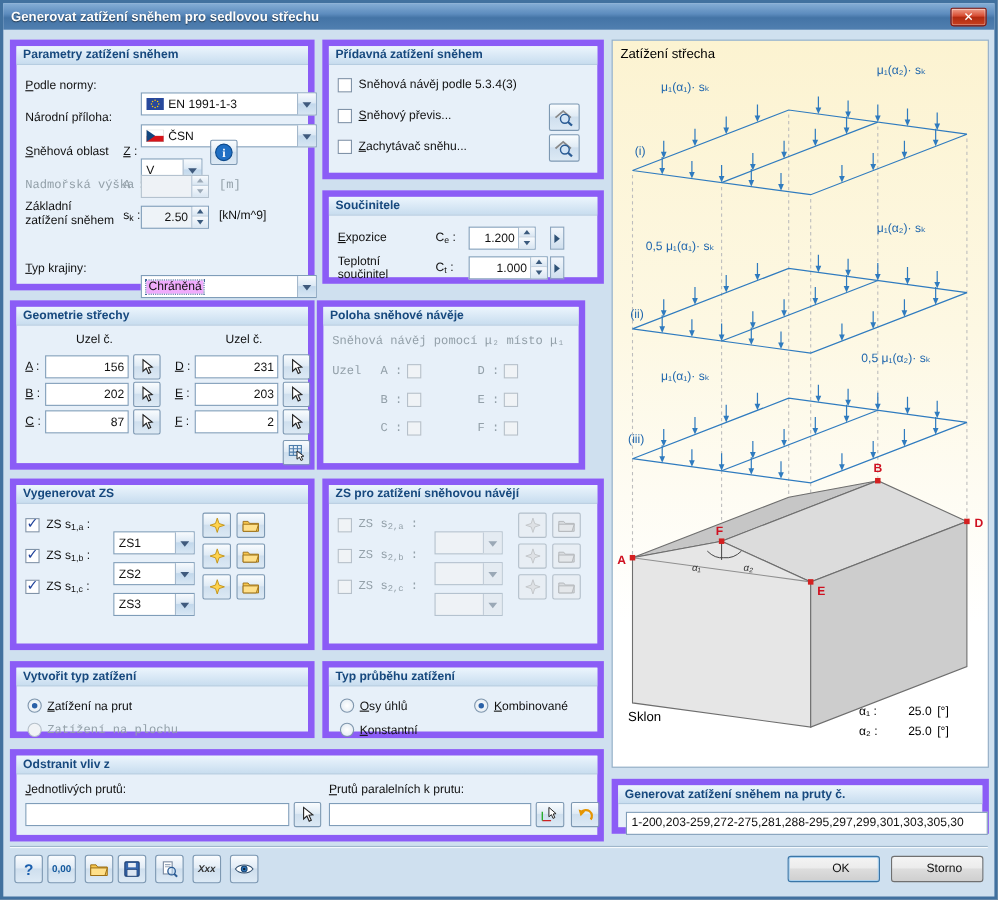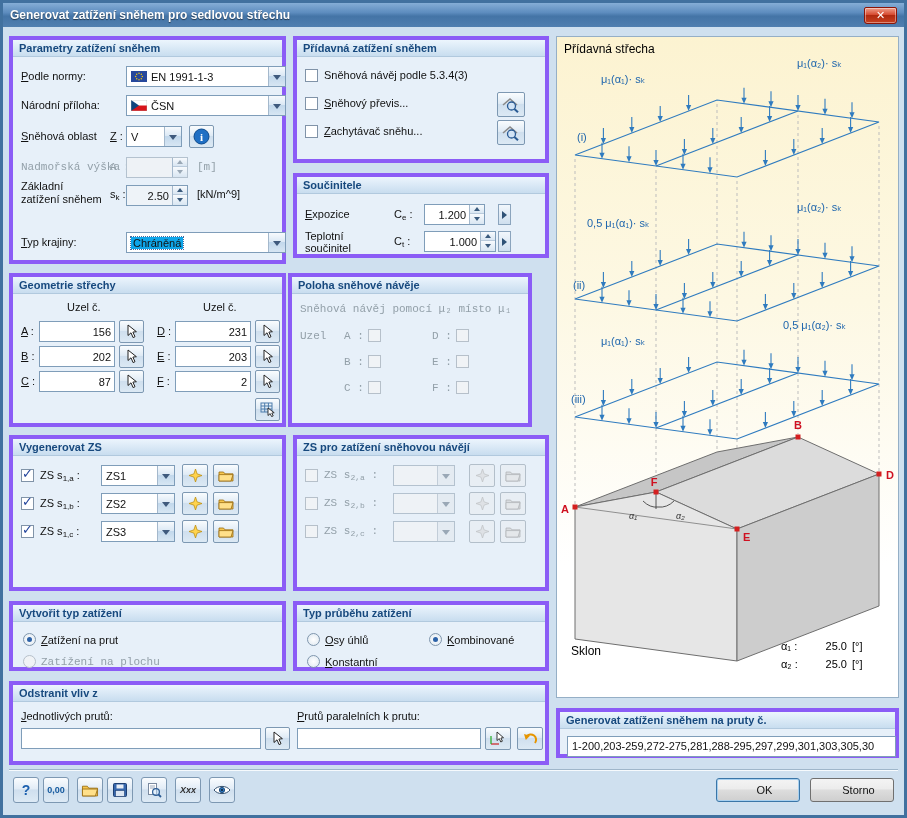--- a/index.html
+++ b/index.html
@@ -2,36 +2,36 @@
 <html><head>
 <meta charset="utf-8">
 <style>
 *{margin:0;padding:0;box-sizing:border-box;}
 body{font-family:"Liberation Sans","DejaVu Sans",sans-serif;background:#777;}
 .win{position:relative;width:907px;height:818px;background:#cfe0ef;border:3px solid #41719f;box-shadow:0 0 0 1px #2a4a66;}
 .titlebar{position:absolute;left:0;top:0;right:0;height:24px;background:linear-gradient(#85aed6 0%,#5d8cbe 40%,#4474a6 55%,#507fb0 100%);display:flex;align-items:center;padding:0 7px;}
 .titlebar .title{color:#fff;font-size:12px;font-weight:bold;text-shadow:0 1px 1px rgba(0,0,0,.55);white-space:nowrap;}
 .closebtn{margin-left:auto;width:33px;height:17px;border:1px solid #8c1507;border-radius:2px 2px 3px 3px;background:linear-gradient(#f0a08c,#d6492f 45%,#b02a10 50%,#c8401f);color:#fff;font-size:11px;font-weight:bold;display:flex;align-items:center;justify-content:center;box-shadow:inset 0 0 0 1px rgba(255,255,255,.4);cursor:pointer;}
 .content{position:absolute;left:0;top:24px;width:901px;height:788px;}
-.group{position:absolute;border:4px solid #8b5cf6;background:#e7f0f9;}
+.group{position:absolute;border:6px solid #8b5cf6;background:#e7f0f9;}
 .ghead{height:17px;padding:2px 6px 0;font-size:11px;font-weight:bold;color:#17497e;background:linear-gradient(#ecf5fd,#c8ddef);border-bottom:1px solid #b1c9de;white-space:nowrap;}
 .lbl{position:absolute;font-size:11px;color:#111;white-space:nowrap;line-height:13px;}
 .lbl.dis,.dis{color:#93a0a9;font-family:Liberation Mono, monospace;}
 sub{font-size:8px;vertical-align:-2px;line-height:0;}
 .inp{position:absolute;height:21px;background:#fff;border:1px solid #7f9db9;font-size:11px;padding:0 3px;font-family:inherit;color:#111;}
 .inp.num{text-align:right;}
 .field{position:absolute;height:21px;background:#fff;border:1px solid #7f9db9;font-size:11px;padding:3px 4px 0;white-space:nowrap;overflow:hidden;color:#111;}
-.combo{position:absolute;height:21px;background:#fff;border:1px solid #7f9db9;display:flex;align-items:stretch;font-size:11px;color:#111;cursor:default;}
+.combo{position:absolute;height:21px;background:#fff;border:1px solid #7f9db9;display:flex;align-items:stretch;font-size:11px;color:#111;cursor:default;margin-top:16px;}
 .combo .cval{padding:0 4px;display:flex;align-items:center;gap:4px;flex:1;overflow:hidden;white-space:nowrap;}
 .combo .cbtn{width:17px;border-left:1px solid #a4b8cc;background:linear-gradient(#f7fafd,#dce9f5 45%,#c2d8ec 50%,#d7e6f3);display:flex;align-items:center;justify-content:center;}
 .combo .cbtn::after{content:"";border:4px solid transparent;border-top:5px solid #3f5a7d;margin-top:5px;}
 .combo.dis{background:#eef2f6;border-color:#b4c2cf;}
 .combo.dis .cbtn{background:#e4ebf2;border-left-color:#c2cdd8;}
 .combo.dis .cbtn::after{border-top-color:#9aa8b6;}
-.selhl{background:#0ea5e9;outline:1px dotted #46699c;padding:0 2px;}
+.selhl{background:#f0abfc;outline:1px dotted #46699c;padding:0 2px;}
 .spin{position:absolute;height:21px;background:#fff;border:1px solid #7f9db9;display:flex;font-size:11px;color:#111;}
 .spin.ro{background:#eef3f8;}
 .spin.dis{background:#eef2f6;border-color:#b4c2cf;}
 .spin .sval{flex:1;text-align:right;padding:4px 3px 0 3px;overflow:hidden;}
 .spin .sbtns{width:15px;border-left:1px solid #a4b8cc;display:flex;flex-direction:column;}
 .spin .sb{flex:1;display:flex;align-items:center;justify-content:center;background:linear-gradient(#f7fafd,#d9e6f2);}
 .spin .sb.up{border-bottom:1px solid #b9cadb;}
 .spin .sb.up::after{content:"";border:3px solid transparent;border-bottom:4px solid #3a5a7d;margin-top:-3px;}
 .spin .sb.dn::after{content:"";border:3px solid transparent;border-top:4px solid #3a5a7d;margin-top:3px;}
 .spin.dis .sb.up::after{border-bottom-color:#9aa8b6;}
@@ -592,21 +592,21 @@
         <g font-size="11" fill="#000">
           <text x="14" y="618" font-size="12">Sklon</text>
           <text x="224" y="613">α₁ :</text>
           <text x="290" y="613" text-anchor="end">25.0</text>
           <text x="295" y="613">[°]</text>
           <text x="224" y="631">α₂ :</text>
           <text x="290" y="631" text-anchor="end">25.0</text>
           <text x="295" y="631">[°]</text>
         </g>
       </svg>
-      <span class="panel-title">Přídavná střecha</span>
+      <span class="panel-title">Zatížení střecha</span>
     </div>
 
     <div class="group" style="left:553px;top:681px;width:343px;height:50px">
       <div class="ghead">Generovat zatížení sněhem na pruty č.</div>
       <div class="field" style="left:7px;top:24px;width:329px">1-200,203-259,272-275,281,288-295,297,299,301,303,305,30</div>
     </div>
 
     <div class="sep" style="left:6px;top:742px;width:889px"></div>
 
     <div class="ibtn" style="left:10px;top:750px">

